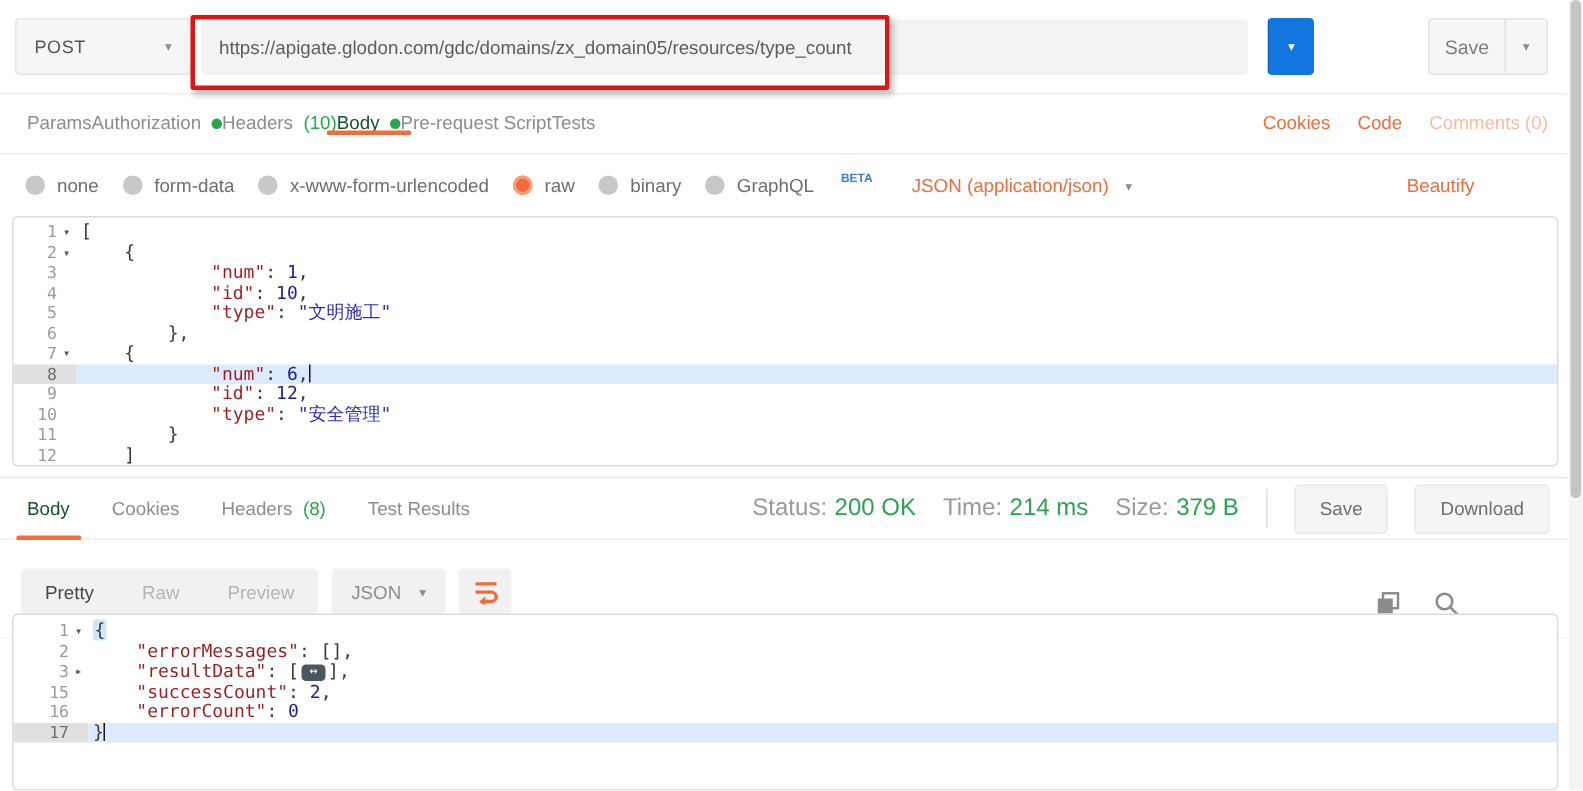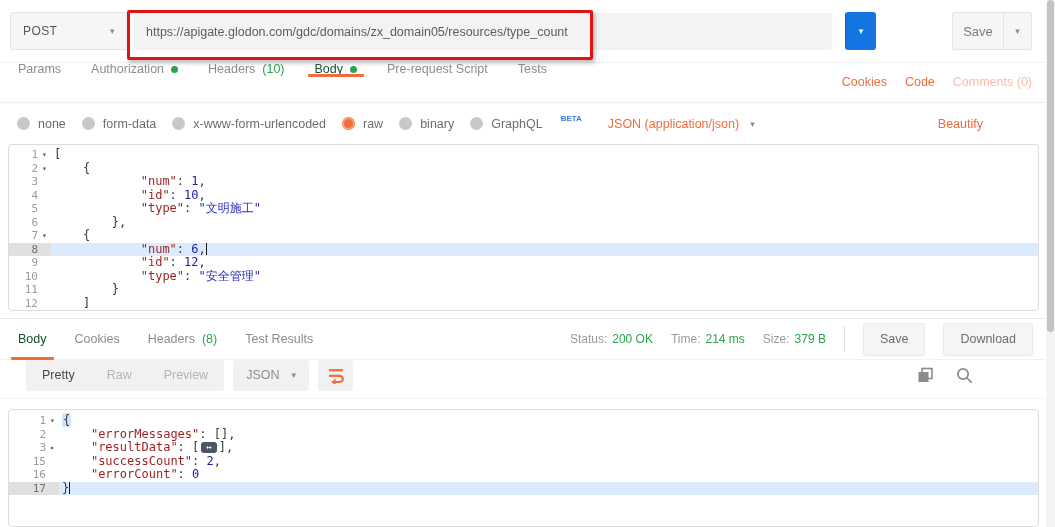--- a/index.html
+++ b/index.html
@@ -22,21 +22,21 @@
   .send-caret .caret{color:#fff}
   .save-split{position:absolute;left:952px;top:12px;height:38px;display:flex;border:1px solid #e3e3e3;
        border-radius:3px;overflow:hidden;box-sizing:border-box;background:#f6f6f6}
   .save-main{width:50px;color:#7d7d7d;font-size:13px;display:flex;align-items:center;justify-content:center;cursor:pointer}
   .save-caret{width:27px;border-left:1px solid #e3e3e3;display:flex;align-items:center;justify-content:center;cursor:pointer}
   .red-box{position:absolute;left:127px;top:10px;width:460px;height:44px;border:3px solid var(--annotation_red);
        border-radius:2px;box-shadow:2px 3px 4px rgba(110,110,110,.45);pointer-events:none;z-index:40}
   
   .row{position:absolute;left:0;width:1045px;display:flex;align-items:stretch;box-sizing:border-box}
   #req-tabs-row{top:62px;height:41px;border-bottom:1px solid #ececec;padding-left:18px}
-  #req-tab-items{display:flex;gap:30px;align-items:flex-start}
+  #req-tab-items{display:flex;align-items:center}
   .ptab{position:relative;display:flex;align-items:center;gap:7px;color:#8d8d8d;font-size:12.5px;cursor:pointer}
   .ptab.active{color:#14532d}
   .ptab.active::after{content:"";position:absolute;left:-7px;right:-7px;bottom:-1px;height:3px;
        background:var(--accent_orange);border-radius:1px}
   .cnt{color:var(--success_green)}
   .dot{width:7px;height:7px;border-radius:50%;background:var(--success_green)}
   #req-links{margin-left:auto;display:flex;gap:18px;align-items:center;padding-right:13px}
   .lnk{color:var(--accent_orange);font-size:12.5px;cursor:pointer}
   .lnk.muted{opacity:.45}
   #body-type-row{top:103px;height:41px;align-items:center;padding-left:17px}
@@ -67,27 +67,27 @@
   .tk-n{color:var(--number_color)}
   .tk-s{color:var(--string_color)}
   .tk-brk{background:#cfe5fb;border-radius:2px;padding:0 1px}
   .tk-badge{background:var(--badge_bg);color:#fff;border-radius:3px;font-size:9px;line-height:11px;
        display:inline-block;height:11px;padding:0 5px;margin:0 2px;vertical-align:1px;cursor:pointer}
   .tk-cur{display:inline-block;width:1px;height:12px;background:#191919;vertical-align:-2px}
   
   #resp-header-row{top:318px;height:42px;border-top:1px solid #e8e8e8;border-bottom:1px solid #f0f0f0;padding-left:18px}
   #resp-tab-items{display:flex;gap:28px;align-items:stretch}
   .resp-meta{margin-left:auto;display:flex;align-items:center;gap:18px;padding-right:12px}
-  .stat{display:flex;gap:5px;font-size:12px;align-items:flex-end}
+  .stat{display:flex;gap:5px;font-size:16px;align-items:flex-end}
   .sl{color:#9a9a9a}
   .sv{color:var(--success_green)}
   .vdiv{width:1px;height:26px;background:#e0e0e0}
   .gbtn{background:#f5f5f5;border:1px solid #e9e9e9;border-radius:3px;height:31px;padding:0 16px;
        display:flex;align-items:center;color:#6f6f6f;font-size:12.5px;cursor:pointer}
-  #resp-toolbar-row{top:352px;height:47px;align-items:center;padding-left:26px;border-bottom:1px solid #f3f3f3}
+  #resp-toolbar-row{top:379px;height:47px;padding-left:14px;border-bottom:1px solid #f3f3f3}
   .vgroup{background:#f1f1f1;border-radius:3px;display:flex;height:31px;align-items:center}
   .view{padding:0 16px;color:#b5b5b5;font-size:12.5px;cursor:pointer}
   .view.active{color:#484848}
   .fmt-dd{background:#f1f1f1;border-radius:3px;height:31px;display:flex;align-items:center;gap:12px;
        padding:0 13px;color:#8e8e8e;font-size:12.5px;margin-left:9px;cursor:pointer}
   .wrap-btn{background:#f1f1f1;border-radius:3px;width:35px;height:31px;display:flex;align-items:center;
        justify-content:center;margin-left:9px;cursor:pointer}
   .tool-icons{margin-left:auto;display:flex;gap:22px;align-items:center;margin-right:72px}
   .tool-icons svg{cursor:pointer}
   

